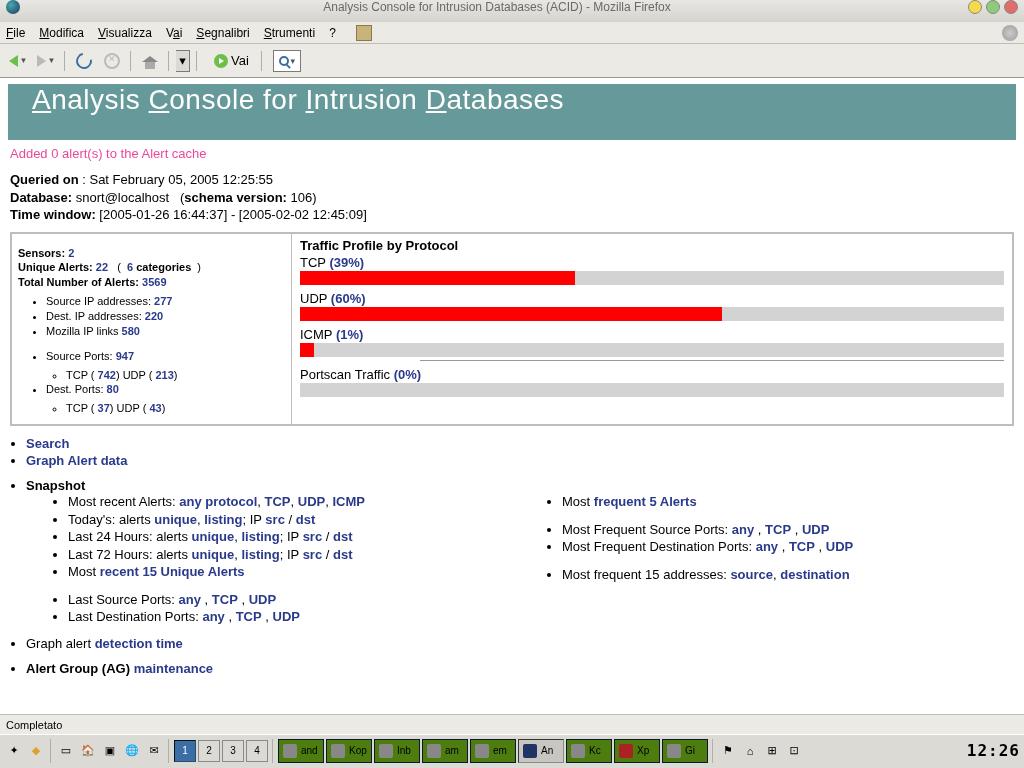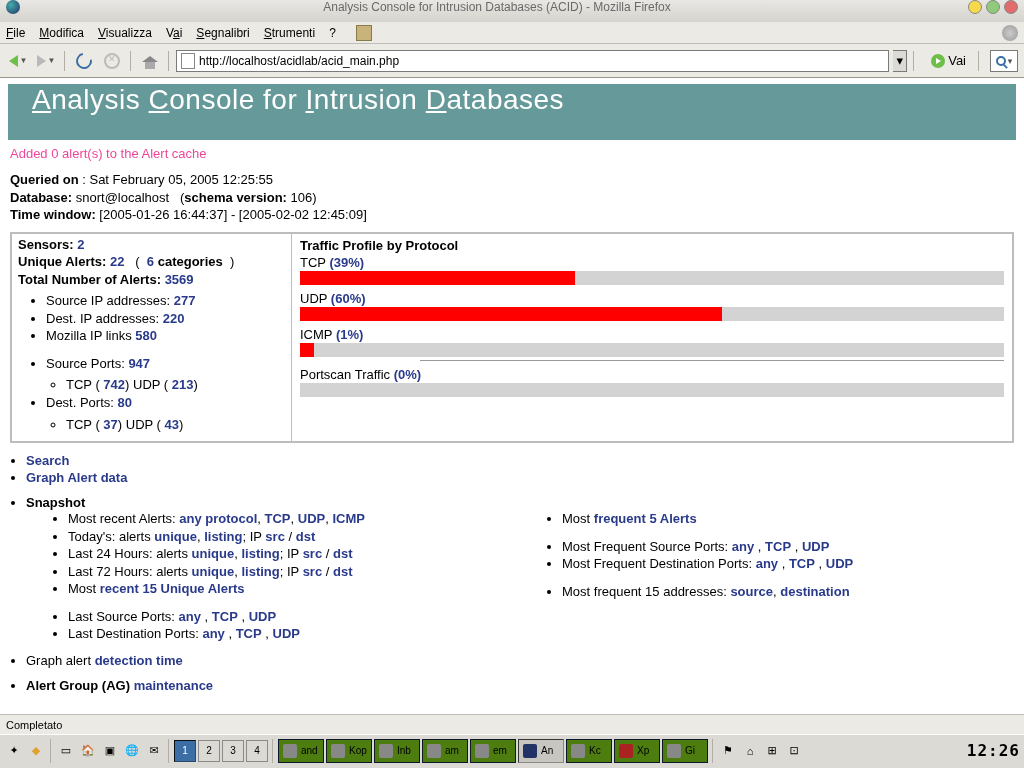--- a/index.html
+++ b/index.html
@@ -37,21 +37,21 @@
 .acid-header { background: #669999; height: 56px; display: flex; padding-left: 24px; margin: 0 8px 6px 8px; }
 .acid-header h1 { color: #fff; font-weight: normal; font-size: 28px; letter-spacing: 0.5px; }
 .acid-header h1 .u { text-decoration: underline; }
 
 .status-msg { color: #ec4899; margin: 4px 10px 10px 10px; font-size: 13px; }
 
 .infoblock { margin: 0 10px 8px 10px; font-size: 13px; line-height: 1.35; }
 .infoblock b { font-weight: bold; }
 
 .panel-row { display: flex; margin: 0 10px; gap: 0; border: 2px solid #bdbdbd; }
-.panel-left { width: 280px; border-right: 1px solid #bdbdbd; padding: 2px 6px 8px 6px; font-size: 13px; line-height: 1.35; }
+.panel-left { width: 280px; border-right: 1px solid #bdbdbd; padding: 12px 6px 8px 6px; font-size: 11px; line-height: 1.35; }
 .panel-left ul { list-style: disc; padding-left: 28px; margin-top: 4px; }
 .panel-left ul ul { list-style: circle; padding-left: 20px; }
 .panel-right { flex: 1; padding: 4px 8px 10px 8px; }
 .panel-right .proto-title { font-weight: bold; font-size: 13px; }
 .proto { margin-top: 2px; }
 .proto-row { font-size: 13px; }
 .bar-bg { height: 14px; background: #d3d3d3; position: relative; margin-top: 1px; }
 .bar-fill { height: 100%; background: #ff0000; }
 .hr-thin { border-top: 1px solid #999; margin: 3px 0 6px 120px; }
 
@@ -127,24 +127,20 @@
       <div class="reload-icn"></div>
     </div>
   <div class="nav-btn">
       <div class="stop-icn"></div>
     </div>
   <div class="nav-sep"></div>
   <div class="nav-btn">
       <div class="home-icn"></div>
     </div>
   <div class="nav-sep"></div>
-  <div class="urlbar">
-    <div class="page-icon"></div>
-    <input type="text" value="http://localhost/acidlab/acid_main.php" style="">
-  </div>
   <div class="url-drop">▾</div>
   <div class="nav-sep"></div>
   <div class="go-btn">
       <div class="go-circle"></div>
       <span>Vai</span>
     </div>
   <div class="nav-sep"></div>
   <div class="searchbox">
       <div class="mag"></div>
       <span style="font-size:9px;margin-left:2px;color:#555">▾</span>

